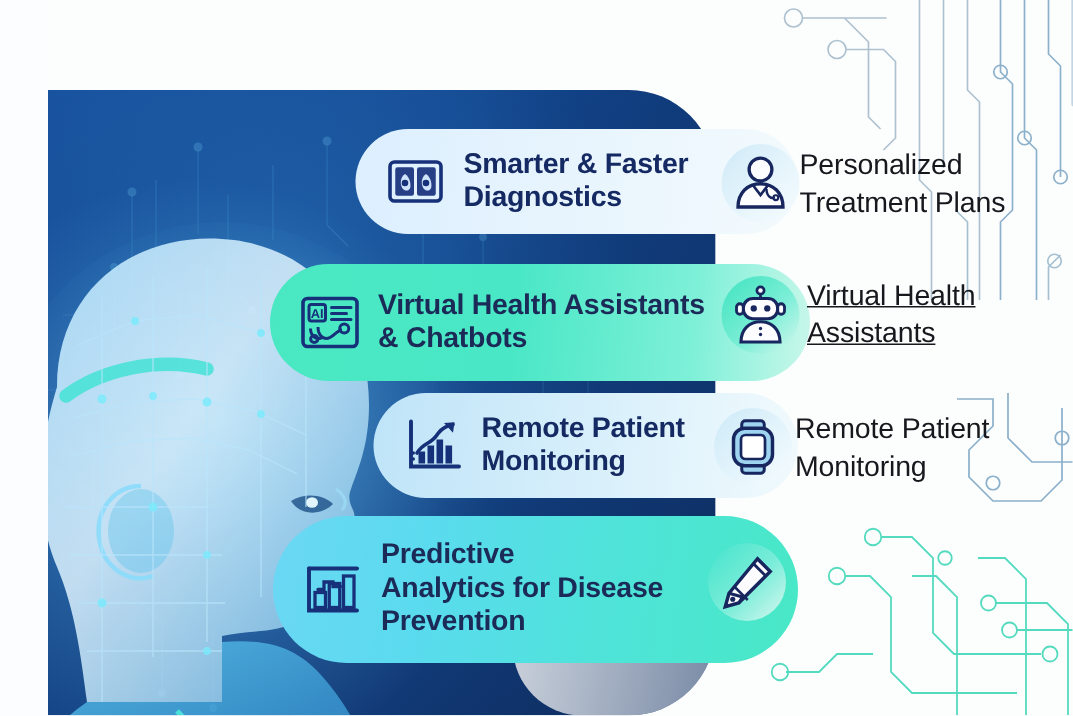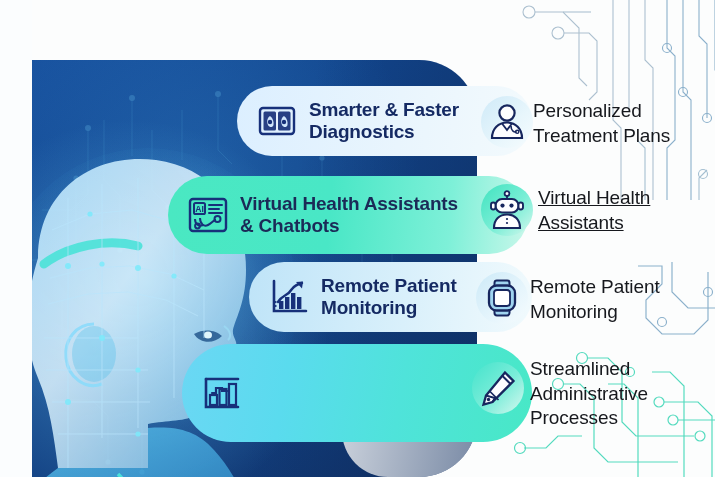--- a/index.html
+++ b/index.html
@@ -44,21 +44,21 @@
     padding:0 14px 0 18px;
   }
   .pill .p-icon{flex:0 0 auto;width:44px;height:44px;margin-right:10px;}
   .pill .p-text{
     font-size:19px;font-weight:700;line-height:1.18;
     color:#152a63;letter-spacing:-.2px;white-space:pre-line;
   }
 
   .pill-1{left:205px;top:86px;width:295px;height:70px;
     background:linear-gradient(95deg,#dcefff 0%,#e9f5fd 55%,#f3fafd 100%);}
-  .pill-2{left:136px;top:176px;width:360px;height:78px;
+  .pill-2{left:148px;top:176px;width:360px;height:78px;
     background:linear-gradient(95deg,#4ae8c2 0%,#49e7c6 45%,#7ef0d8 78%,#c9f7ea 100%);}
   .pill-2 .p-text{color:#1b2a57;}
   .pill-3{left:217px;top:262px;width:283px;height:70px;
     background:linear-gradient(95deg,#bfe4f8 0%,#d9f0fb 55%,#f1fafd 100%);}
   .pill-4{left:150px;top:344px;width:350px;height:98px;
     background:linear-gradient(100deg,#6bd7f4 0%,#5adbee 30%,#4fe3da 62%,#48e8c6 100%);}
   .pill-4 .p-text{color:#1b2a57;}
 
   
   .caption{
@@ -316,20 +316,23 @@
 
   <div class="pill pill-4">
     <svg class="p-icon" viewBox="0 0 44 44" fill="none">
       <path d="M6 8 L38 8" stroke="#17307a" stroke-width="2.6" stroke-linecap="round"></path>
       <path d="M6 8 L6 36 L38 36" stroke="#17307a" stroke-width="2.6" stroke-linecap="round"></path>
       <rect x="10" y="24" width="7" height="10" stroke="#17307a" stroke-width="2.2" fill="none"></rect>
       <rect x="19.5" y="18" width="7" height="16" stroke="#17307a" stroke-width="2.2" fill="none"></rect>
       <rect x="29" y="13" width="7" height="21" stroke="#17307a" stroke-width="2.2" fill="none"></rect>
       <path d="M12 22 L16 22 L16 17 L22 17 L22 20 L27 20" stroke="#17307a" stroke-width="2.2" fill="none" stroke-linecap="round"></path>
     </svg>
+    <div class="p-text">Predictive
+Analytics for Disease
+Prevention</div>
   </div>
 
   <div class="rbadge rb-1"></div>
   <svg class="ricon ri-1" viewBox="0 0 40 40" fill="none">
     <circle cx="20" cy="11" r="7.6" stroke="#17265e" stroke-width="2.2" fill="#fdfdff"></circle>
     <path d="M5 36 C5 26.5 11.5 20.5 20 20.5 C28.5 20.5 35 26.5 35 36 Z" stroke="#17265e" stroke-width="2.2" fill="#fdfdff"></path>
     <path d="M15 21.5 L20 28 L25 21.5" stroke="#17265e" stroke-width="1.8" fill="none"></path>
     <path d="M24 24 C24 29 27.5 31 29.5 29.5" stroke="#17265e" stroke-width="1.6" fill="none"></path>
     <circle cx="30.2" cy="29.8" r="1.6" stroke="#17265e" stroke-width="1.4" fill="none"></circle>
   </svg>
@@ -364,17 +367,14 @@
     <path d="M12 23.5 L20.5 32" stroke="#17265e" stroke-width="1.7"></path>
     <circle cx="10.5" cy="31.5" r="1.7" fill="#17265e"></circle>
   </svg>
 
   <div class="caption cap-1">Personalized
 Treatment Plans</div>
   <div class="caption cap-2">Virtual Health
 Assistants</div>
   <div class="caption cap-3">Remote Patient
 Monitoring</div>
-  <div class="caption cap-4">Streamlined
-Administrative
-Processes</div>
 
 </div>
 
 </body></html>

